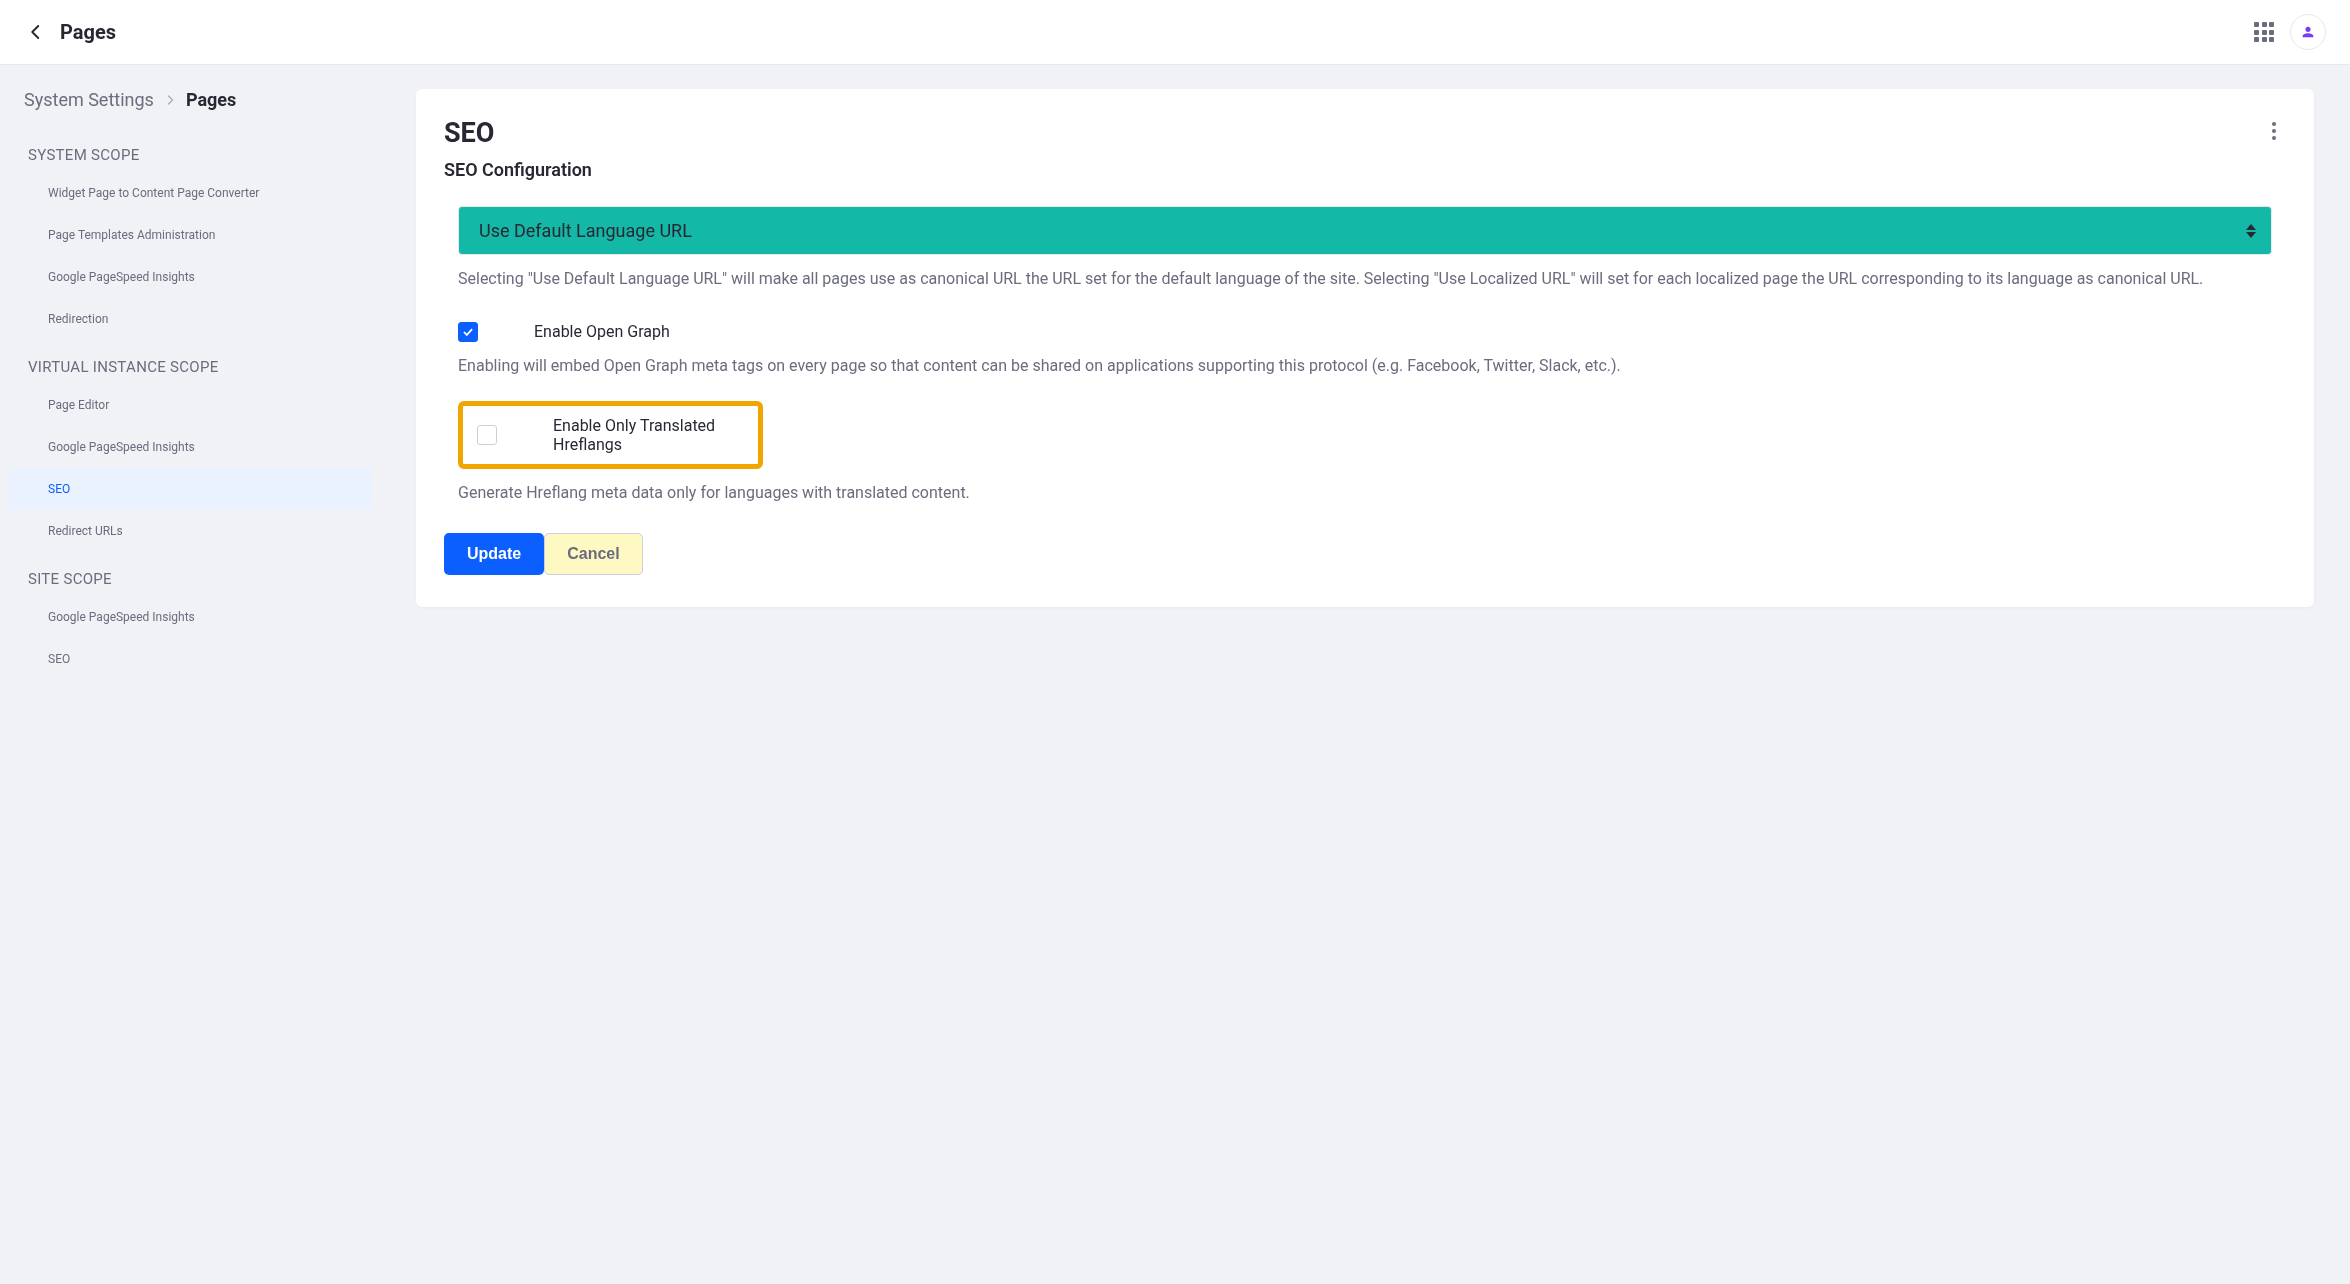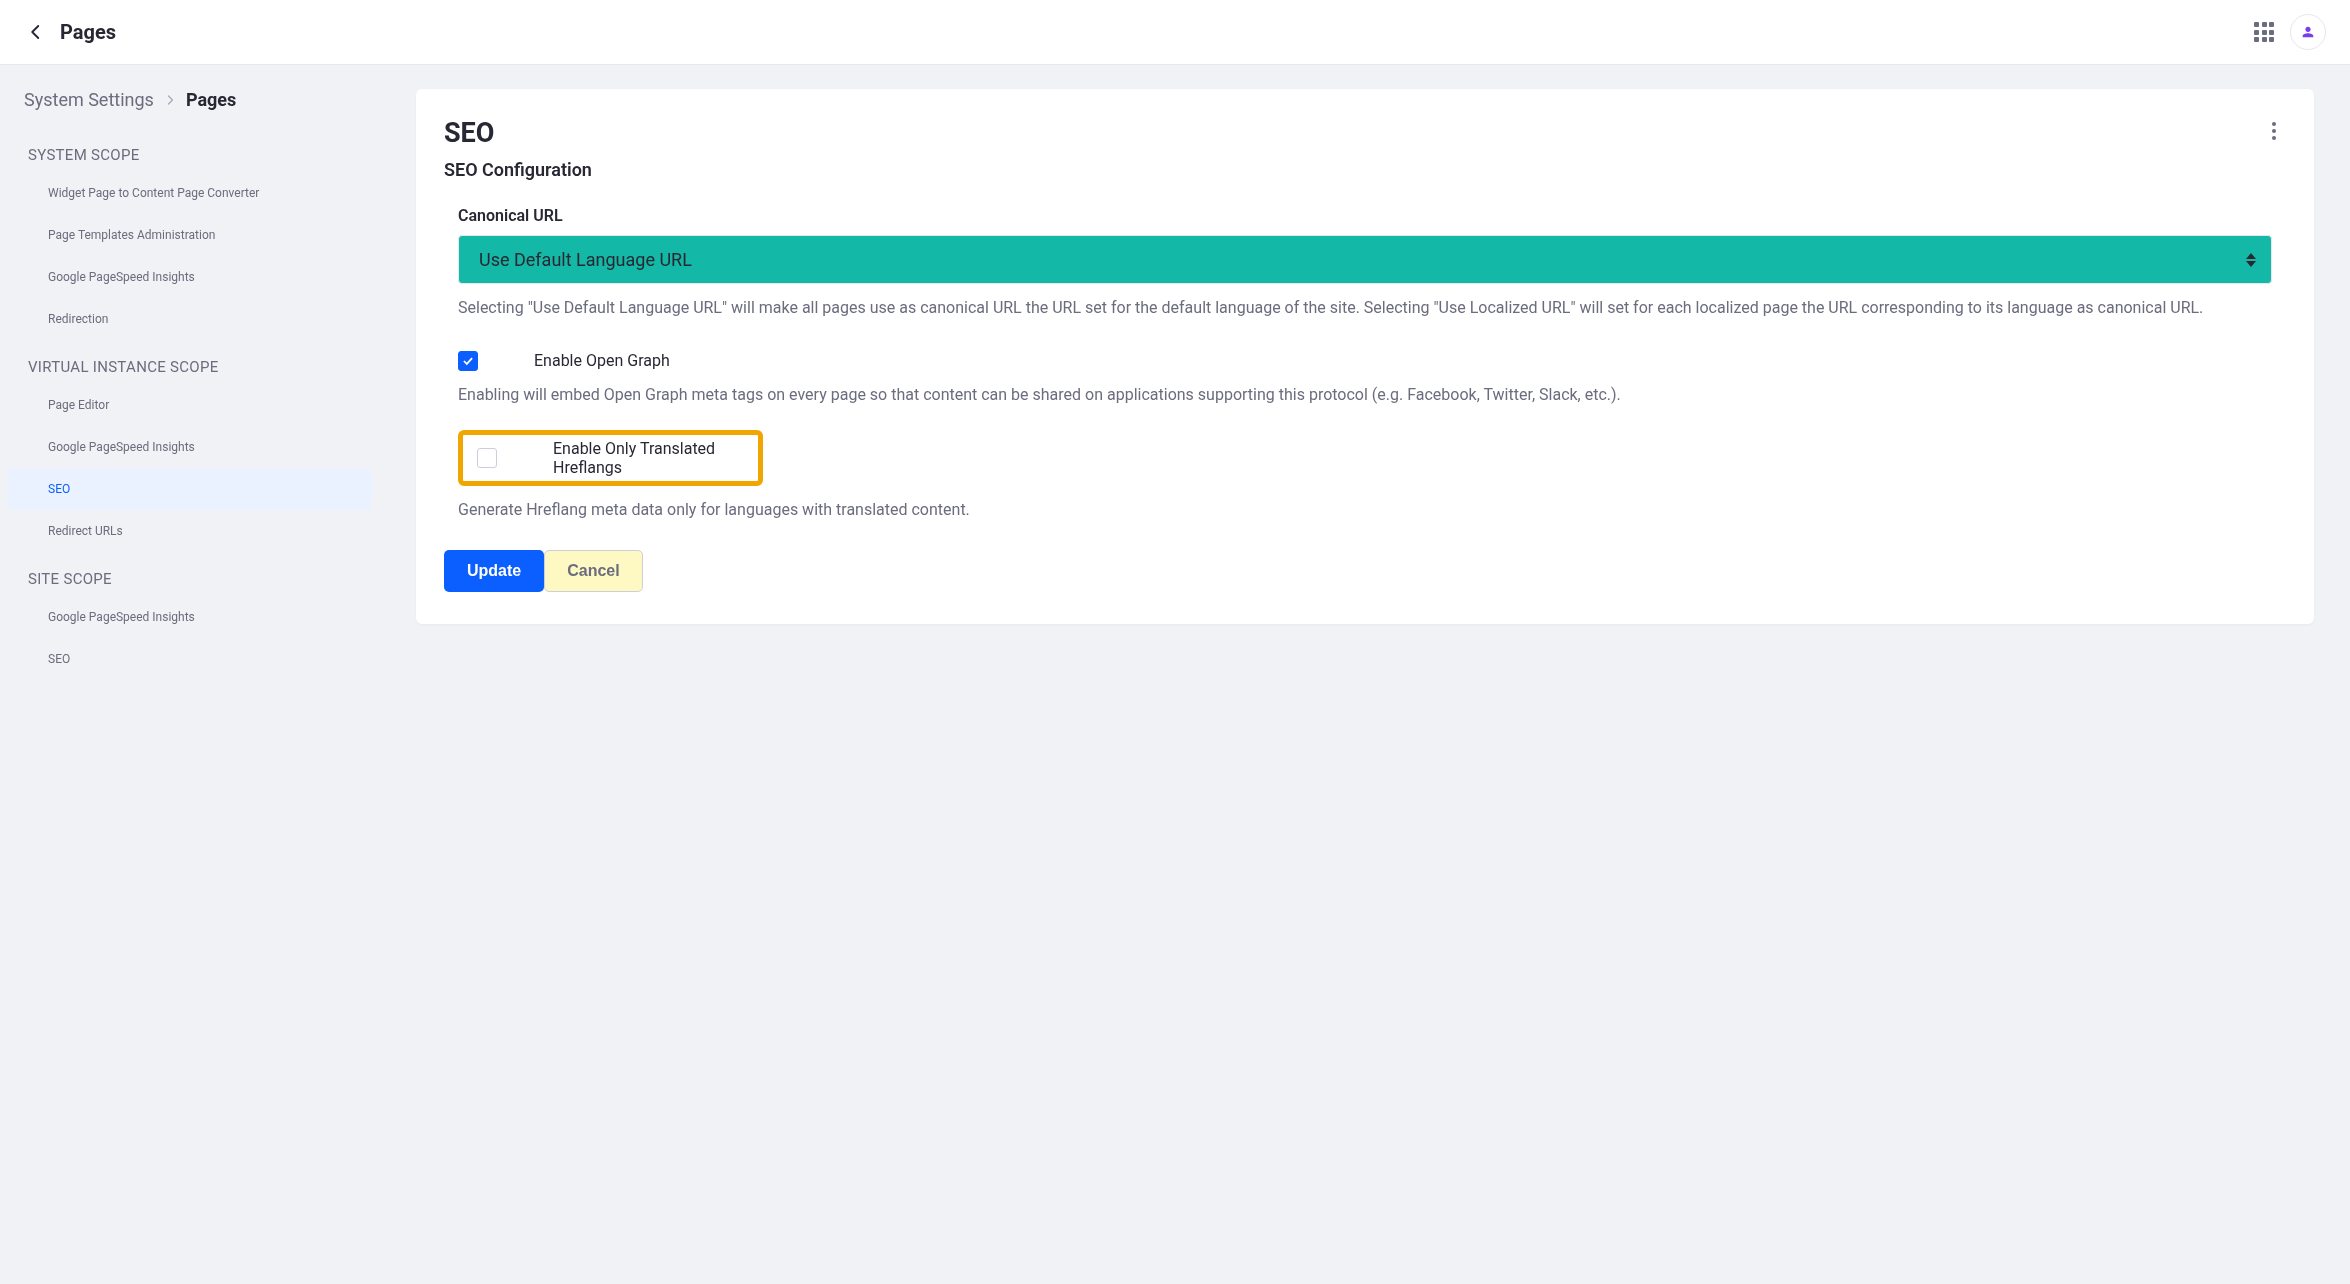--- a/index.html
+++ b/index.html
@@ -202,21 +202,21 @@
 
   .highlight-box {
     border: 5px solid #f0a500;
     border-radius: 6px;
     padding: 10px 14px;
     margin-top: 22px;
     display: inline-flex;
     align-items: center;
     gap: 12px;
     width: 305px;
-    height: 56px;
+    height: 68px;
   }
 
   .buttons {
     display: flex;
     margin-top: 28px;
   }
   .btn {
     padding: 11px 22px;
     border-radius: 5px;
     font-size: 16px;
@@ -303,21 +303,20 @@
         </div>
         <div class="kebab">
           <span></span>
             <span></span>
             <span></span>
         </div>
       </div>
 
       <div class="form">
         
-        <div class="field-label">Canonical URL</div>
         <div class="select-wrap">
           <div class="select">Use Default Language URL</div>
           <div class="select-arrows">
             <div class="tri-up"></div>
             <div class="tri-down"></div>
           </div>
         </div>
         <div class="help-text">Selecting "Use Default Language URL" will make all pages use as canonical URL the URL set for the default language of the site. Selecting "Use Localized URL" will set for each localized page the URL corresponding to its language as canonical URL.</div>
 
         

